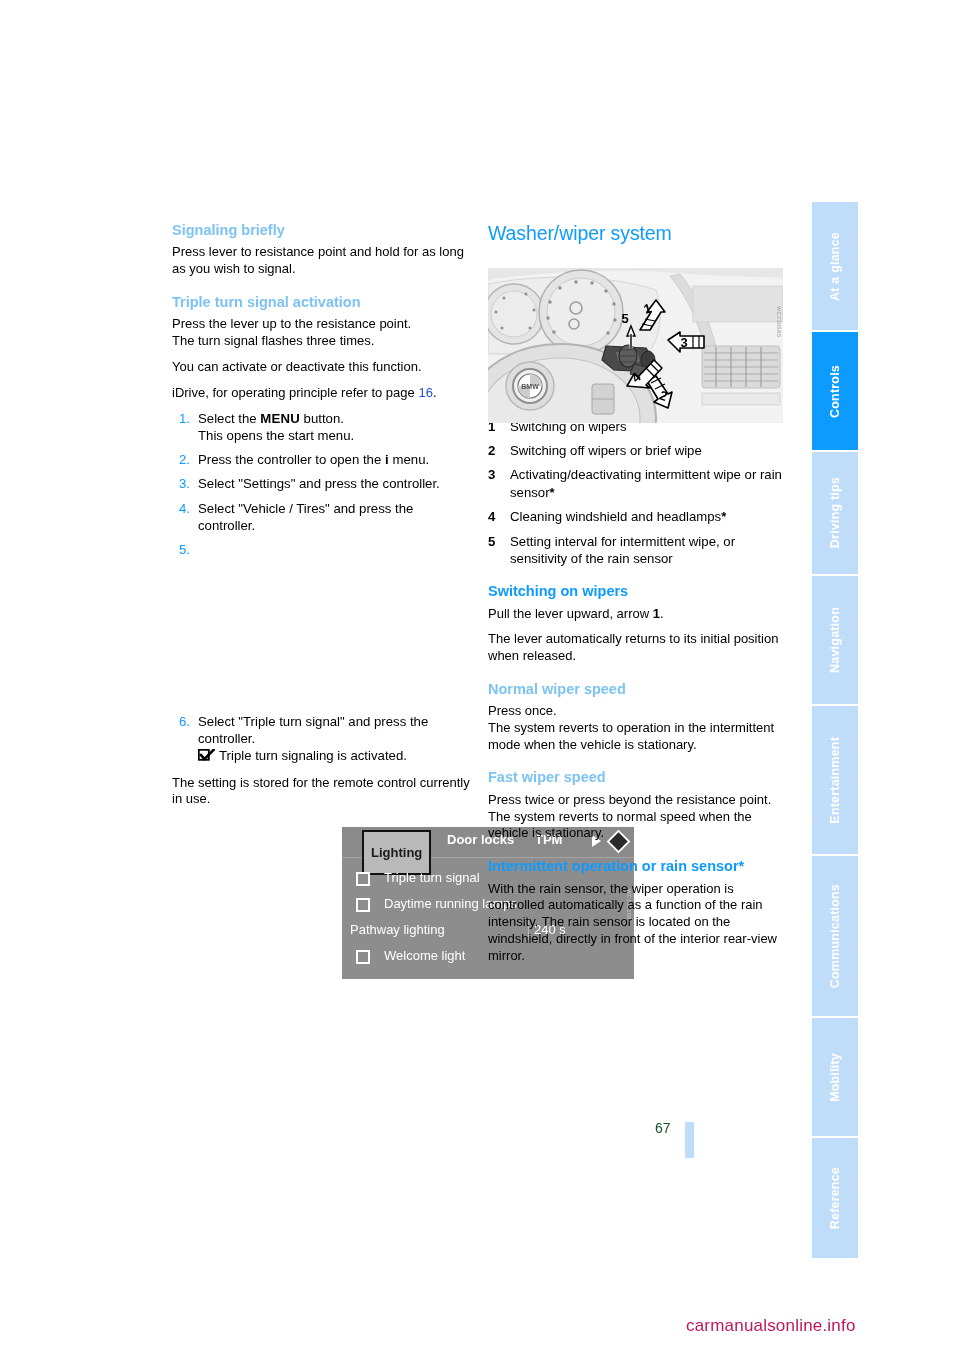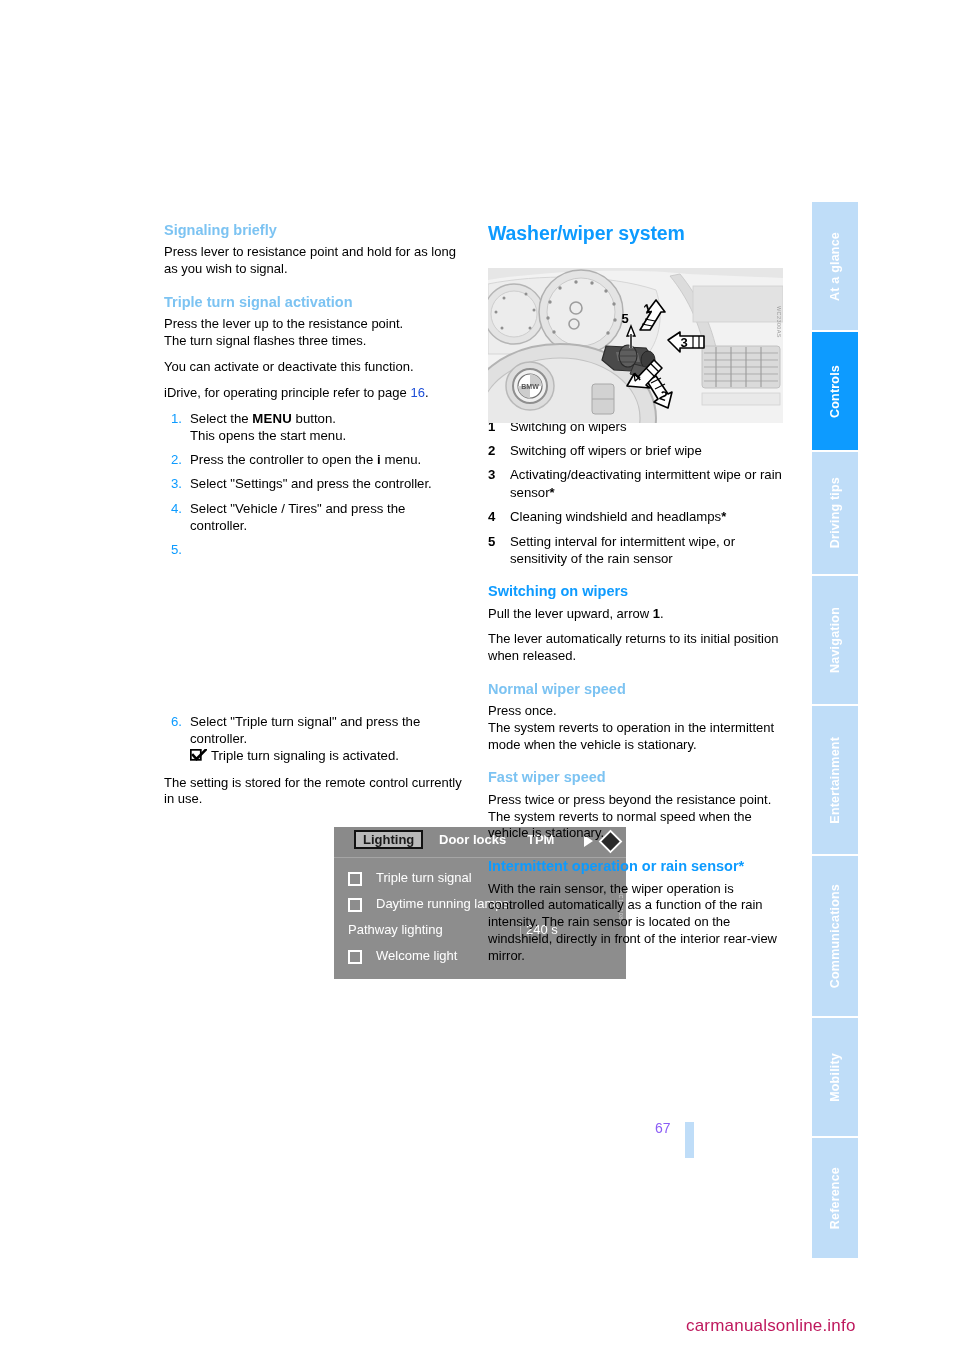--- a/index.html
+++ b/index.html
@@ -19,25 +19,25 @@
     display:flex;align-items:center;justify-content:center;
   }
   .tab span{
     writing-mode:vertical-rl;transform:rotate(180deg);
     white-space:nowrap;line-height:1;
   }
   .tab.active{background:#0d9bff;color:#ffffff;}
 
   
   .col{position:absolute;top:222px;width:300px;}
-  .col-left{left:164px;}
+  .col-left{left:172px;}
   .col-right{left:488px;}
 
   h2.title{
-    font-size:19.5px;font-weight:bold;color:#0d9bff;
+    font-size:19.5px;font-weight:normal;color:#0d9bff;
     margin:0 0 14px 0;line-height:1.15;letter-spacing:-.1px;
   }
   h3.sub{
     font-size:14.5px;font-weight:bold;color:#0d9bff;
     margin:16px 0 5px 0;line-height:1.2;
   }
   h4.subl{
     font-size:14.5px;font-weight:bold;color:#7cc3f2;
     margin:16px 0 5px 0;line-height:1.2;
   }
@@ -92,21 +92,21 @@
   .idrive-top{
     position:relative;height:30px;background:#8a8a8a;
     border-bottom:1px solid #a5a5a5;
   }
   .idrive-tab{
     position:absolute;top:5px;color:#ffffff;font-weight:bold;
     font-size:13px;white-space:nowrap;
   }
   .idrive-tab.sel{
     left:20px;top:3px;color:#1a1a1a;background:#b9b9b9;
-    border:2px solid #111;padding:0 7px;
+    border:2px solid #111;padding:13px 7px;
   }
   .idrive-tab.t2{left:105px;}
   .idrive-tab.t3{left:193px;}
   .idr-arrow{
     position:absolute;right:33px;top:8px;
     width:0;height:0;border-left:9px solid #fff;
     border-top:6px solid transparent;border-bottom:6px solid transparent;
   }
   .idr-diamond{
     position:absolute;right:7px;top:6px;width:13px;height:13px;
@@ -133,21 +133,21 @@
     position:absolute;right:2px;top:62px;
     writing-mode:vertical-rl;
     font-size:5.5px;color:#cfcfcf;letter-spacing:.4px;
   }
 
   .checkicon{display:inline-block;vertical-align:-2px;margin-right:4px;}
 
   
   .pagenum{
     position:absolute;left:655px;top:1120px;
-    font-size:14px;color:#8b5cf6;
+    font-size:14px;color:#14532d;
   }
   .pagebar{
     position:absolute;left:685px;top:1122px;width:9px;height:36px;
     background:#bfddf8;
   }
   .watermark{
     position:absolute;left:686px;top:1316px;
     font-size:17px;color:#be185d;letter-spacing:.2px;
   }
 </style>
@@ -230,21 +230,21 @@
       </div>
       <div class="idrive-rows">
         <div class="idr-row">
           <span class="idr-check"></span>
           <span>Triple turn signal</span>
         </div>
         <div class="idr-row">
           <span class="idr-check"></span>
           <span>Daytime running lamps</span>
         </div>
-        <div class="idr-row" style="padding-left:14px;">
+        <div class="idr-row" style="padding-left:8px;">
           <span>Pathway lighting</span>
           <span class="idr-sep"></span>
           <span class="val">240 s</span>
         </div>
         <div class="idr-row">
           <span class="idr-check"></span>
           <span>Welcome light</span>
         </div>
       </div>
       <div class="idrcode">WC1091084</div>

